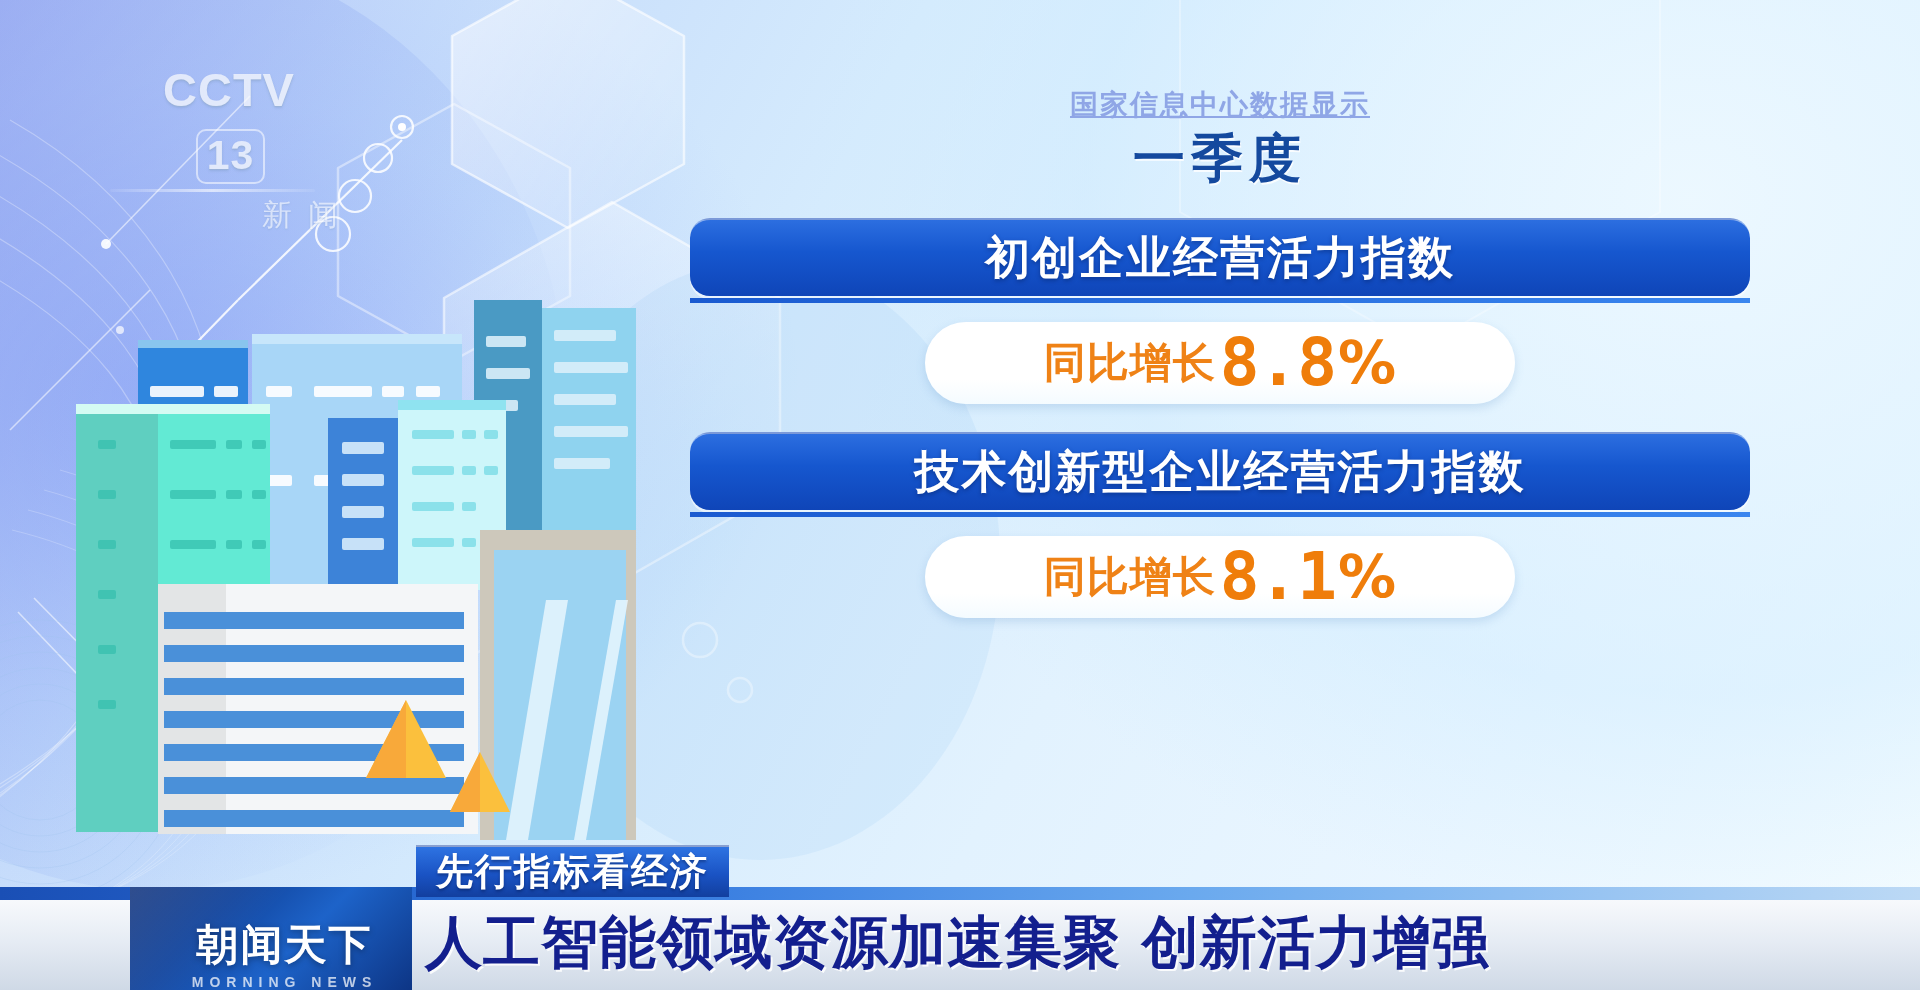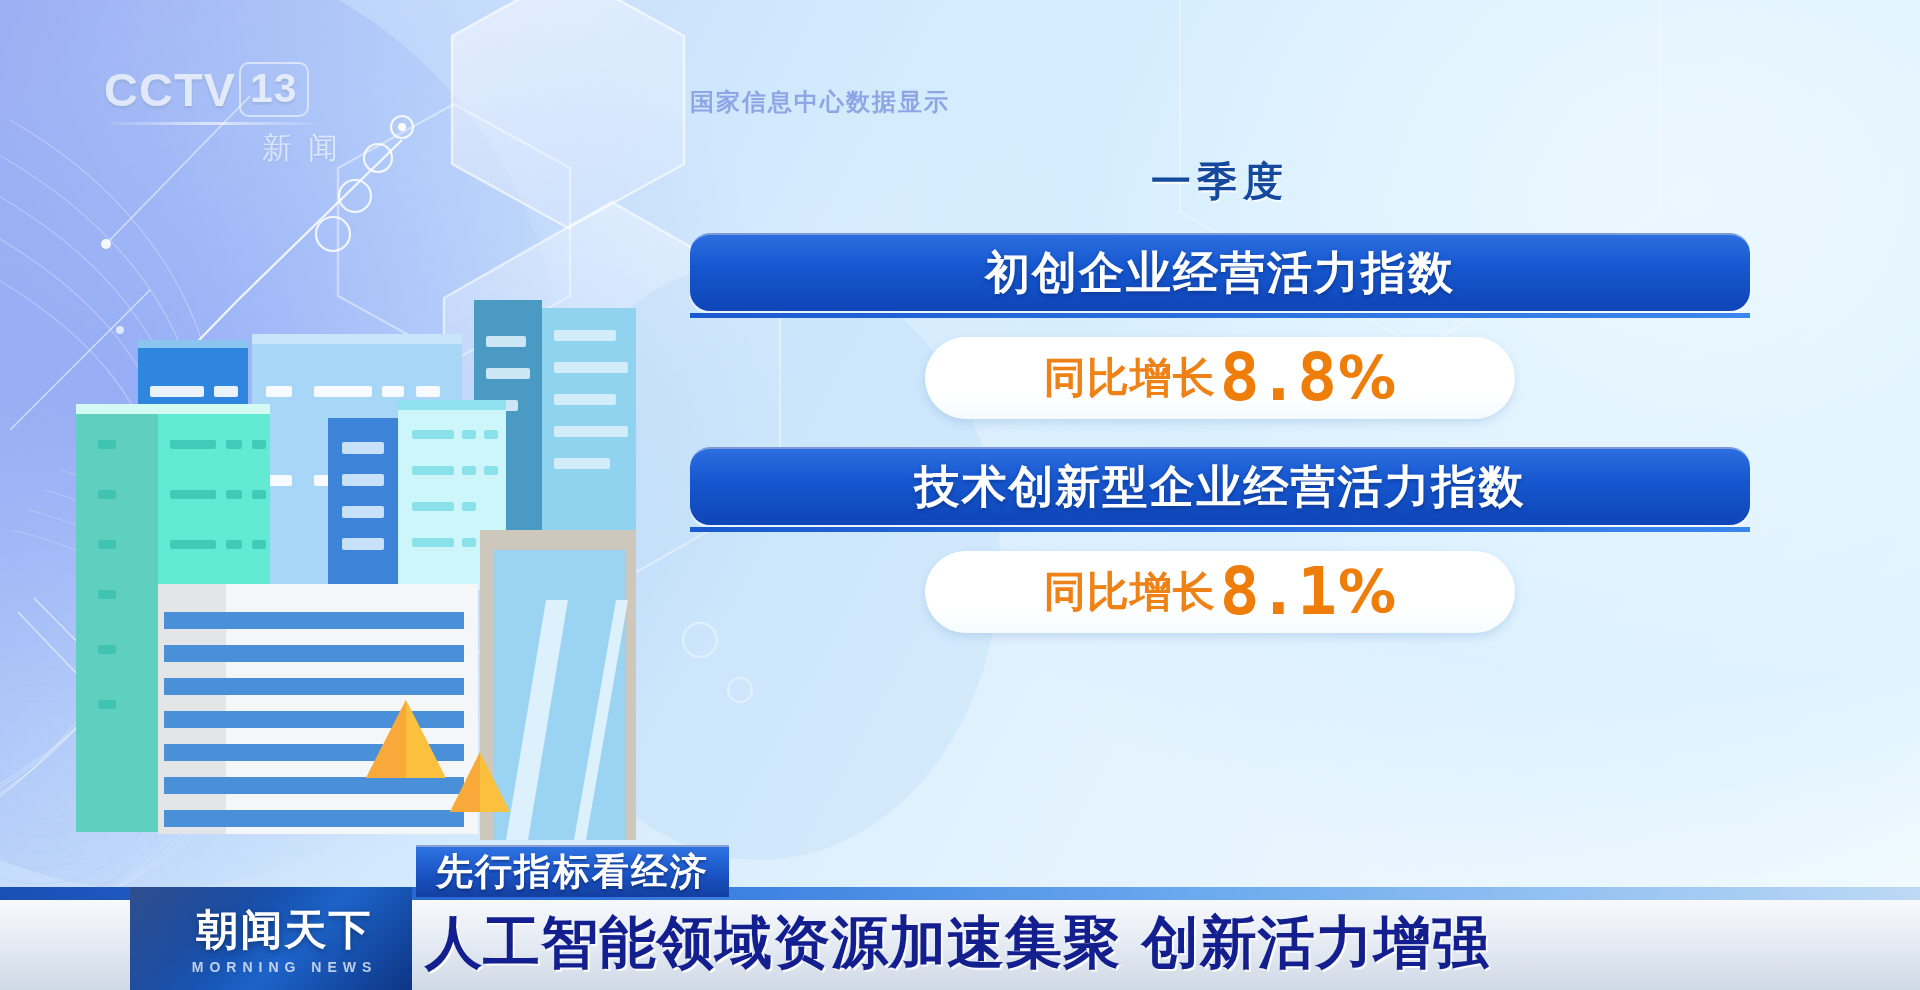--- a/index.html
+++ b/index.html
@@ -18,25 +18,26 @@
   
   .bg-deco { position:absolute; inset:0; pointer-events:none; }
   .bg-deco svg { position:absolute; inset:0; width:1920px; height:990px; display:block; }
 
   
   .logo-cctv {
     position:absolute; left:104px; top:62px; width:250px; height:110px;
     opacity:0.72;
   }
   .logo-cctv .cctv-row {
-    display:flex; align-items:center; gap:0;
+    display:flex; align-items:center; gap:12px;
     font-size:47px; font-weight:700; letter-spacing:1px;
     color:rgba(255,255,255,0.95);
     text-shadow:0 1px 0 rgba(150,175,205,0.85), 0 2px 3px rgba(120,150,190,0.55);
     font-family:"Liberation Sans",sans-serif;
+    flex-direction:column;
   }
   .logo-cctv .cctv-13 {
     font-size:41px; font-weight:600;
     padding:1px 9px 3px 9px; border-radius:10px;
     border:2px solid rgba(255,255,255,0.75);
     color:rgba(255,255,255,0.95);
     margin-left:3px;
   }
   .logo-cctv .cctv-underline {
     height:3px; width:205px; margin:5px 0 3px 6px;
@@ -50,26 +51,27 @@
   }
 
   
   .city { position:absolute; left:76px; top:300px; width:560px; height:560px; }
   .city svg { display:block; width:560px; height:560px; }
 
   
   .panel { position:absolute; left:690px; top:86px; width:1060px; }
 
   .panel-source {
-    font-size:24px; font-weight:700; letter-spacing:2px;
-    color:#8fa6e6; text-align:left;
-    font-family:"DejaVu Sans","Liberation Sans",sans-serif;
+    font-size:28px; font-weight:700; letter-spacing:2px;
+    color:#8fa6e6; text-align:center;
+    font-family:"DejaVu Sans","Liberation Sans",sans-serif;
+    text-decoration:underline;
   }
   .panel-quarter {
-    margin-top:36px; font-size:40px; font-weight:800; letter-spacing:6px;
+    font-size:52px; font-weight:800; letter-spacing:6px;
     color:#14499e; text-align:center;
     text-shadow:1px 2px 0 rgba(255,255,255,0.8);
     font-family:"DejaVu Sans","Liberation Sans",sans-serif;
   }
 
   .metric { margin-top:24px; }
   .metric + .metric { margin-top:28px; }
 
   .metric-banner {
     position:relative; height:78px;
@@ -131,21 +133,21 @@
   }
   .lower-bar-top {
     position:absolute; left:0; bottom:90px; width:1920px; height:13px;
     background:linear-gradient(90deg,#1a4fb5 0%, #2d73dd 30%, #6aa9ee 62%, #bcd9f5 100%);
     z-index:5;
   }
   .show-logo {
     position:absolute; left:130px; bottom:0; width:282px; height:103px;
     background:linear-gradient(135deg,#0c2f7a 0%, #12459e 30%, #1d63c9 58%, #0d3585 100%);
     overflow:hidden; z-index:7;
-    display:flex; flex-direction:column; align-items:center; justify-content:center;padding-left:27px;
+    display:flex; flex-direction:column; align-items:center; justify-content:flex-end;padding-left:27px;
   }
   .show-logo::before {
     content:""; position:absolute; left:-40px; top:-30px; width:220px; height:190px;
     background:linear-gradient(120deg, rgba(255,255,255,0.18), rgba(255,255,255,0) 60%);
     transform:skewX(-18deg);
   }
   .show-logo .zh {
     position:relative; font-size:42px; font-weight:800; color:#ffffff; letter-spacing:2px;
     font-family:"DejaVu Sans","Liberation Sans",sans-serif;
     text-shadow:0 2px 6px rgba(0,0,0,0.35);

